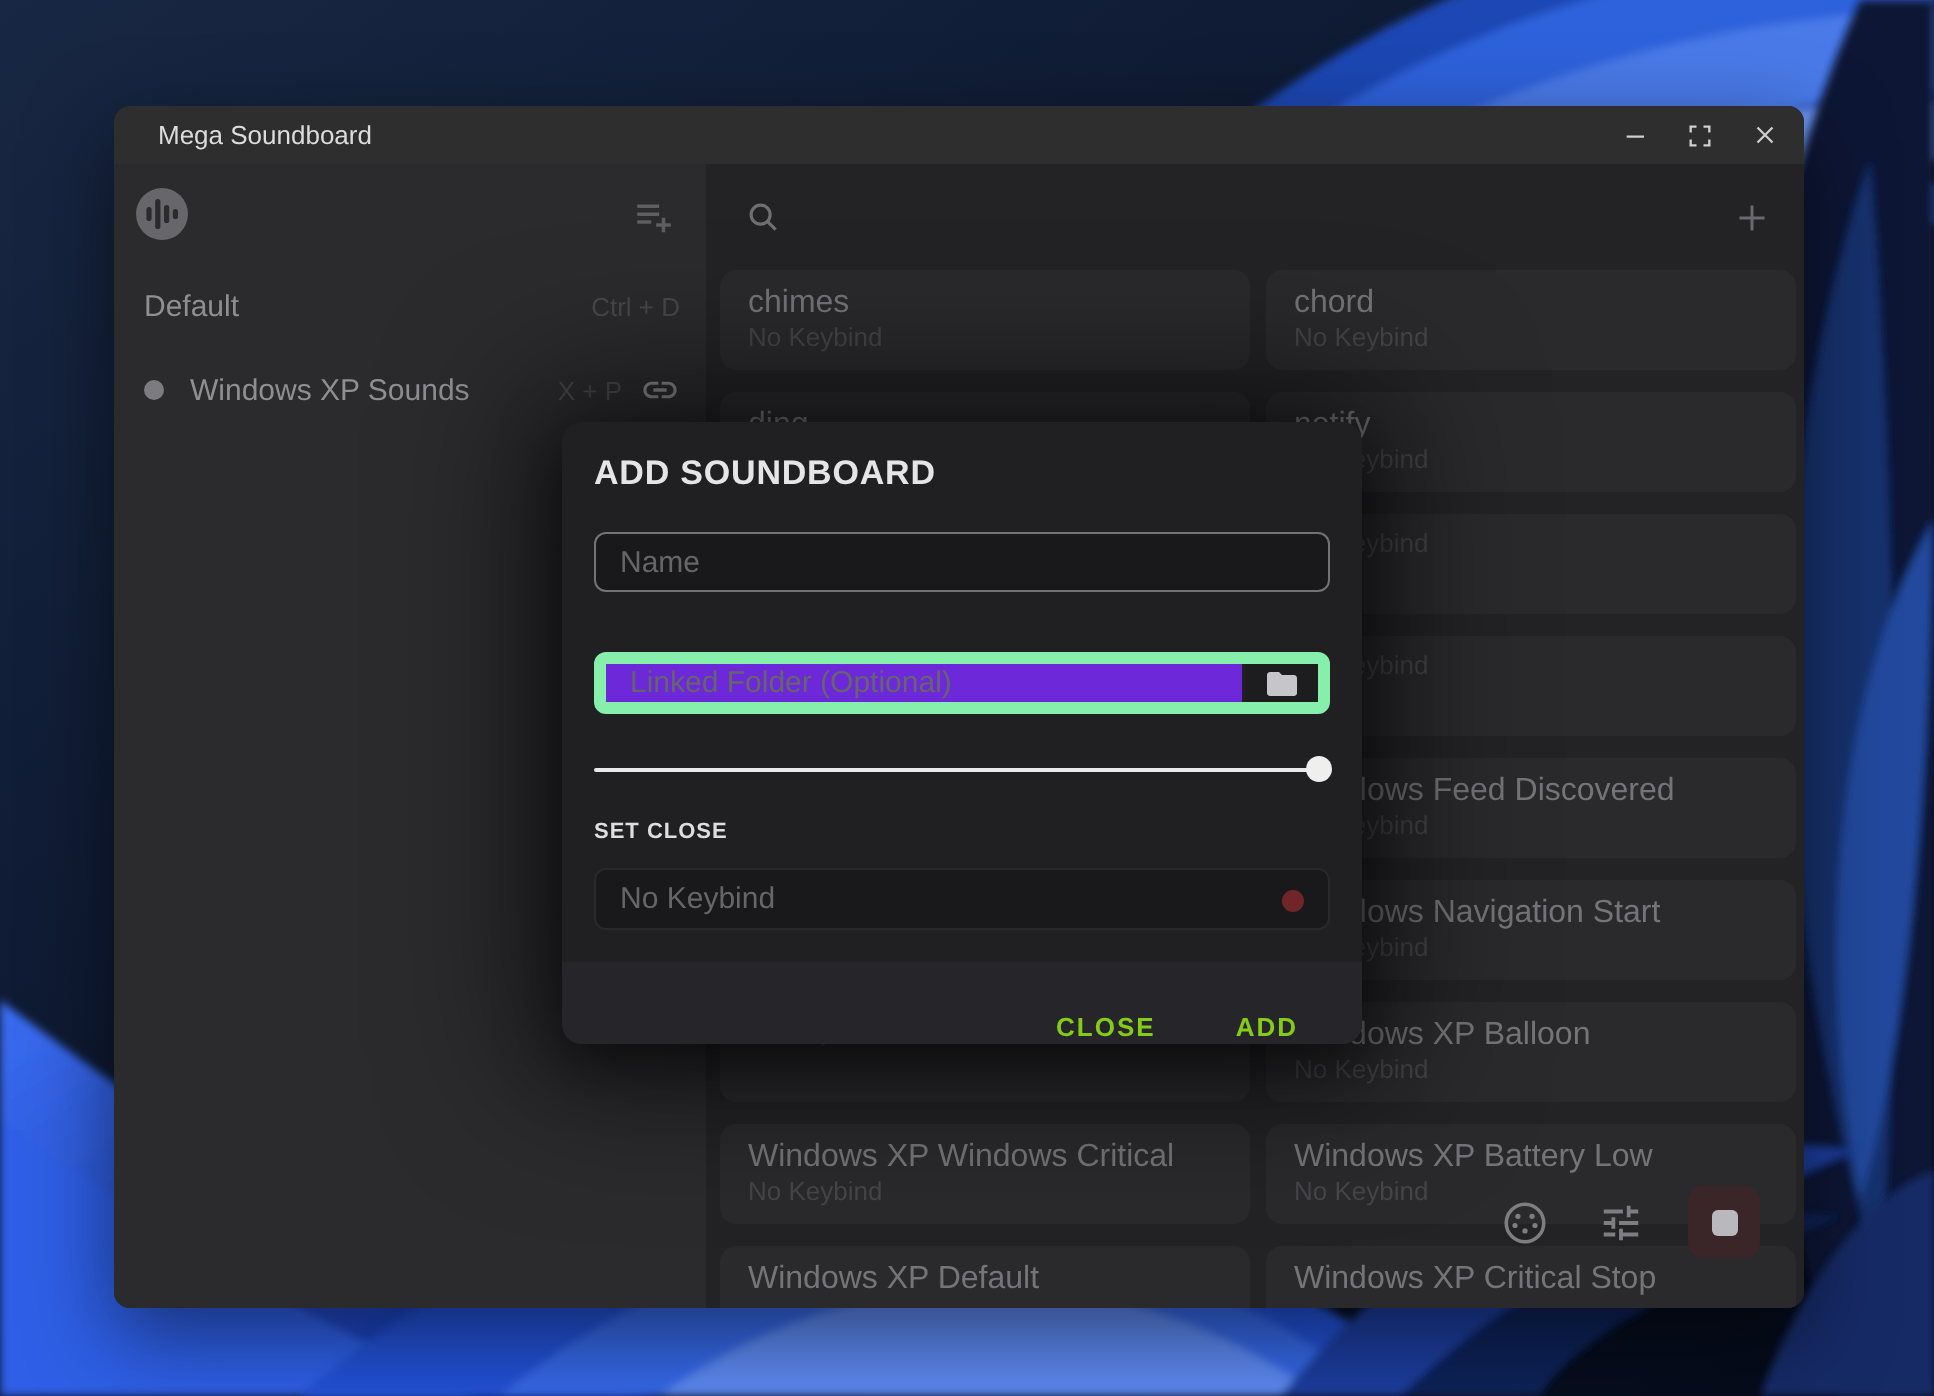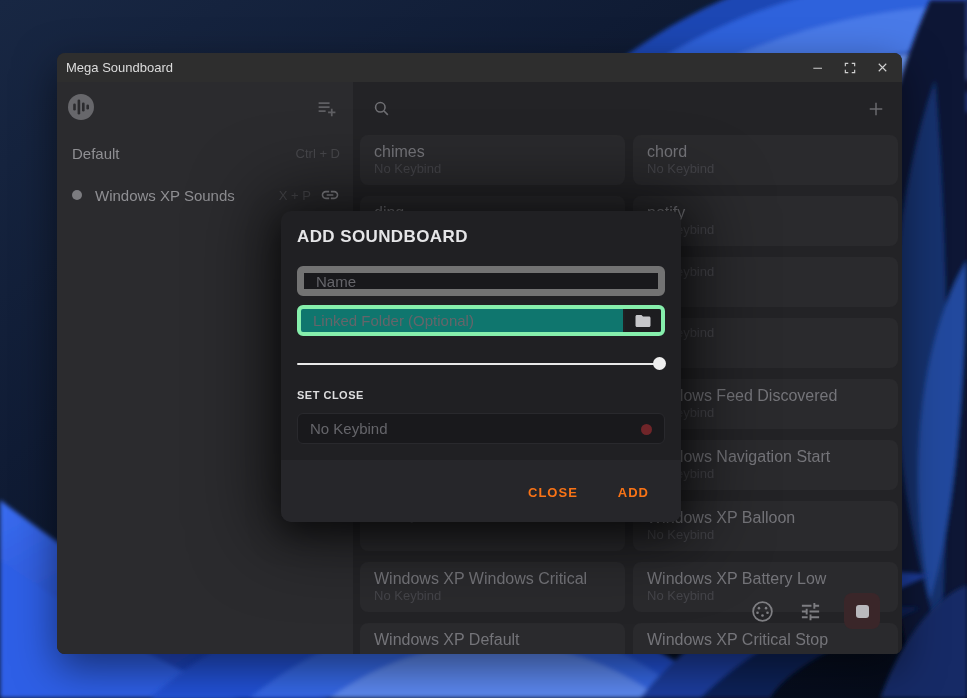--- a/index.html
+++ b/index.html
@@ -6,21 +6,21 @@
   html,body { background:#000; }
   body { font-family:"Liberation Sans", sans-serif; }
   .desktop { position:relative; width:967px; height:698px; overflow:hidden; background:#0a1226; }
   .desktop svg.wall { position:absolute; inset:0; }
 
   
   .window { position:absolute; left:57px; top:53px; width:845px; height:601px;
     background:#232326; border-radius:8px; overflow:hidden; z-index:2;
     box-shadow:0 14px 42px rgba(0,0,0,.5); }
   .titlebar { position:relative; height:29px; background:#2e2e2e; display:flex; align-items:center; }
-  .titlebar .wtitle { color:#dcdcdc; font-size:13px; padding-left:9px; }
+  .titlebar .wtitle { color:#dcdcdc; font-size:13px; padding-left:22px; }
   .wcontrols { position:absolute; right:6px; top:0; height:29px; display:flex; align-items:center; }
   .wbtn { width:32px; height:29px; display:flex; align-items:center; justify-content:center; background:transparent; border:0; cursor:pointer; }
   .wbtn svg { display:block; }
 
   .wbody { display:flex; height:572px; }
 
   
   .sidebar { position:relative; width:296px; background:#2b2b2e; flex:none; }
   .sb-header { height:50px; display:flex; align-items:center; justify-content:space-between; padding:0 14px 0 10px; }
   .sb-item { height:42px; display:flex; align-items:center; padding:0 13px 0 15px; cursor:pointer; }
@@ -42,41 +42,41 @@
   .player { position:absolute; right:22px; bottom:25px; display:flex; align-items:center; gap:20px; }
   .stopbtn { width:36px; height:36px; border:0; border-radius:8px; background:#3a2629; display:flex; align-items:center; justify-content:center; cursor:pointer; }
   .stopsq { width:13px; height:13px; border-radius:3px; background:#b9b9bd; }
 
   
   .modal { position:absolute; left:281px; top:211px; width:400px; height:311px; z-index:10;
     background:#202023; border-radius:10px; overflow:hidden;
     box-shadow:0 0 70px 18px rgba(0,0,0,.55), 0 10px 30px rgba(0,0,0,.5); }
   .modal .inner { padding:16px 16px 0; }
   .m-title { color:#e5e5e7; font-size:17px; font-weight:bold; letter-spacing:.4px; }
-  .m-input { width:100%; height:30px; background:#19191c; border:7px solid #737373; border-radius:6px;
+  .m-input { width:100%; height:30px; background:#19191c; border:1px solid #737373; border-radius:6px;
     color:#cfcfd2; font-size:15px; padding:0 12px; outline:none; font-family:"Liberation Sans", sans-serif; }
   .m-input::placeholder { color:#65656a; opacity:1; }
   .name-input { margin-top:19px; }
-  .folder-row { margin-top:9px; display:flex; height:31px; background:#0f766e; border:4px solid #86efac; border-radius:6px; overflow:hidden; }
+  .folder-row { margin-top:30px; display:flex; height:31px; background:#6d28d9; border:6px solid #86efac; border-radius:6px; overflow:hidden; }
   .folder-row input { flex:1; height:100%; background:transparent; border:0; color:#cfcfd2; font-size:15px; padding:0 12px; outline:none; font-family:"Liberation Sans", sans-serif; }
   .folder-row input::placeholder { color:#65656a; opacity:1; }
   .folder-btn { width:38px; height:100%; border:0; border-left:2px solid #202023; background:#1d1d20; display:flex; align-items:center; justify-content:center; cursor:pointer; }
 
   .slider { position:relative; margin-top:21px; height:13px; cursor:pointer; }
   .slider .track { position:absolute; left:0; right:0; top:5.5px; height:2px; background:#e9e9e9; border-radius:1px; }
   .slider .thumb { position:absolute; right:-1px; top:0; width:13px; height:13px; border-radius:50%; background:#efefef; }
 
   .m-label { margin-top:19px; color:#dededf; font-size:11px; font-weight:bold; letter-spacing:.5px; }
   .keybind-field { position:relative; margin-top:12px; height:31px; background:#19191c; border:1px solid #29292d;
     border-radius:6px; display:flex; align-items:center; padding:0 12px; cursor:pointer; }
   .keybind-field .ph { color:#65656a; font-size:15px; }
   .rec-dot { position:absolute; right:12px; top:10px; width:11px; height:11px; border-radius:50%; background:#702529; }
 
   .m-footer { margin-top:16px; height:64px; background:#26262a; display:flex; align-items:center; justify-content:flex-end; gap:8px; padding-right:16px; }
-  .txtbtn { background:transparent; border:0; color:#f97316; font-size:13px; font-weight:bold; letter-spacing:1px;
+  .txtbtn { background:transparent; border:0; color:#84cc16; font-size:13px; font-weight:bold; letter-spacing:1px;
     padding:10px 16px; cursor:pointer; border-radius:4px; font-family:"Liberation Sans", sans-serif; }
 </style>
 </head>
 <body>
 
 <div class="desktop">
 
   <svg class="wall" width="967" height="698" viewBox="0 0 967 698">
     <defs>
       <linearGradient id="base" x1="0" y1="0" x2="1" y2="1">

